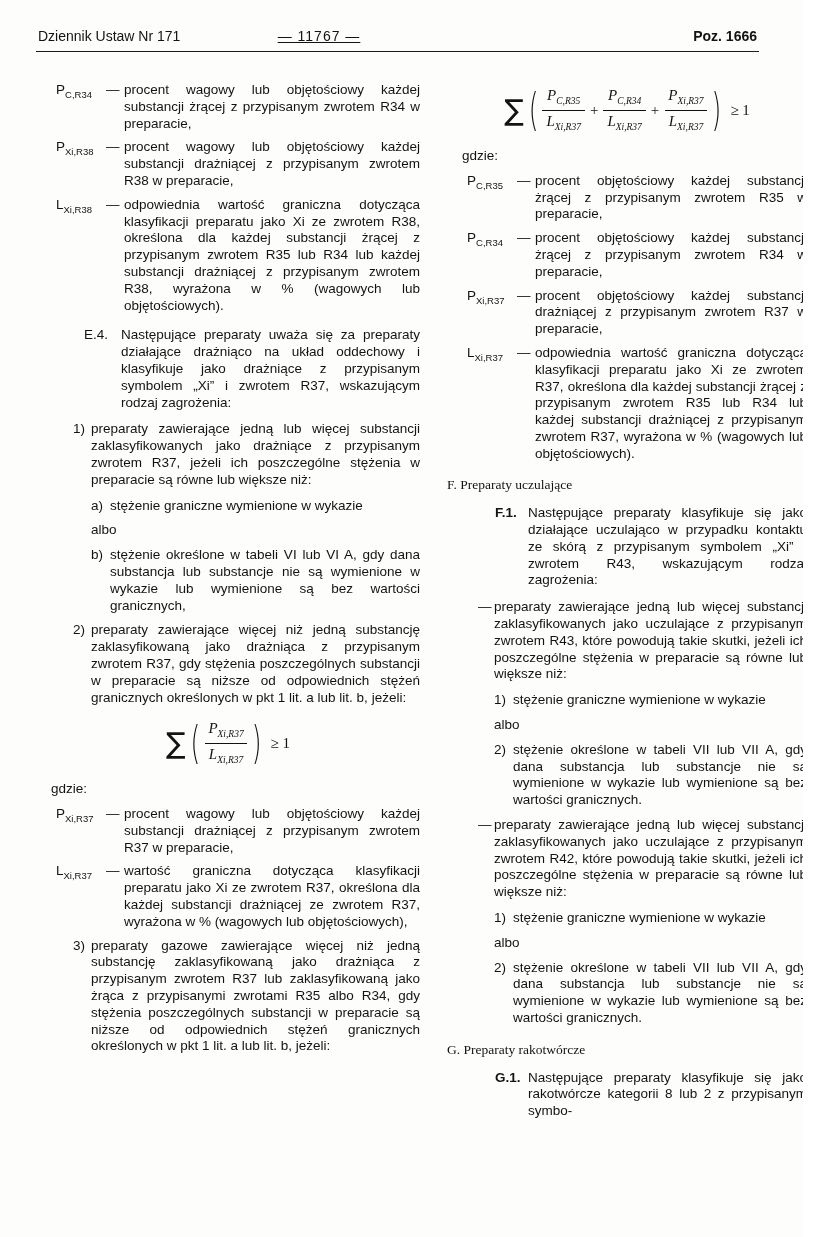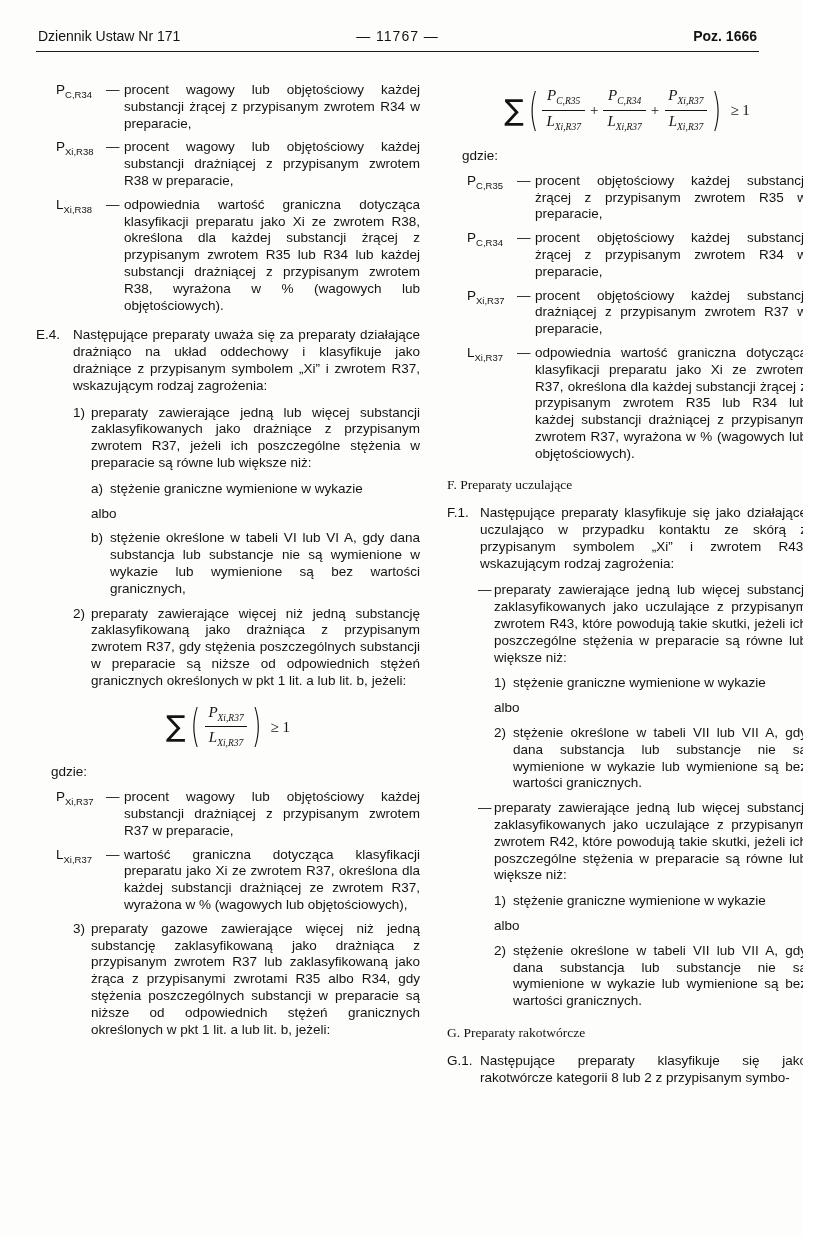--- a/index.html
+++ b/index.html
@@ -16,21 +16,21 @@
   }
 
   
   .page-header {
     display: flex;
     align-items: baseline;
     font-size: 14px;
     padding: 2px 2px 0 2px;
   }
   .page-header .hdr-left  { flex: 1; text-align: left; }
-  .page-header .hdr-center{ flex: 1; text-align: center; letter-spacing: 1px; }
+  .page-header .hdr-center{ flex: 1; text-align: left; letter-spacing: 1px; text-decoration: underline; }
   .page-header .hdr-right { flex: 1; text-align: right; font-weight: bold; }
   .header-rule {
     border-bottom: 1.6px solid #1a1a1a;
     margin-top: 7px;
   }
 
   
   .columns {
     display: flex;
     gap: 27px;
@@ -47,23 +47,23 @@
     margin-left: 20px;
     margin-bottom: 7px;
   }
   .def .term { flex: 0 0 50px; white-space: nowrap; }
   .def .term sub { font-size: 9.5px; }
   .def .dash { flex: 0 0 18px; }
   .def .desc { flex: 1; text-align: justify; }
 
   
   .hang { display: flex; margin-bottom: 10px; }
-  .hang .lbl { flex: 0 0 37px; }
+  .hang .lbl { flex: 0 0 37px; margin-left: 48px; }
   .hang .txt { flex: 1; text-align: justify; }
-  .hang.tight .lbl { flex: 0 0 33px; }
+  .hang.tight .lbl { flex: 0 0 33px; font-weight: bold; }
 
   
   .num-item { display: flex; margin-left: 37px; margin-bottom: 9px; }
   .num-item .lbl { flex: 0 0 18px; }
   .num-item .txt { flex: 1; text-align: justify; }
 
   
   .sub-item { display: flex; margin-left: 55px; margin-bottom: 8px; }
   .sub-item .lbl { flex: 0 0 19px; }
   .sub-item .txt { flex: 1; text-align: justify; }

